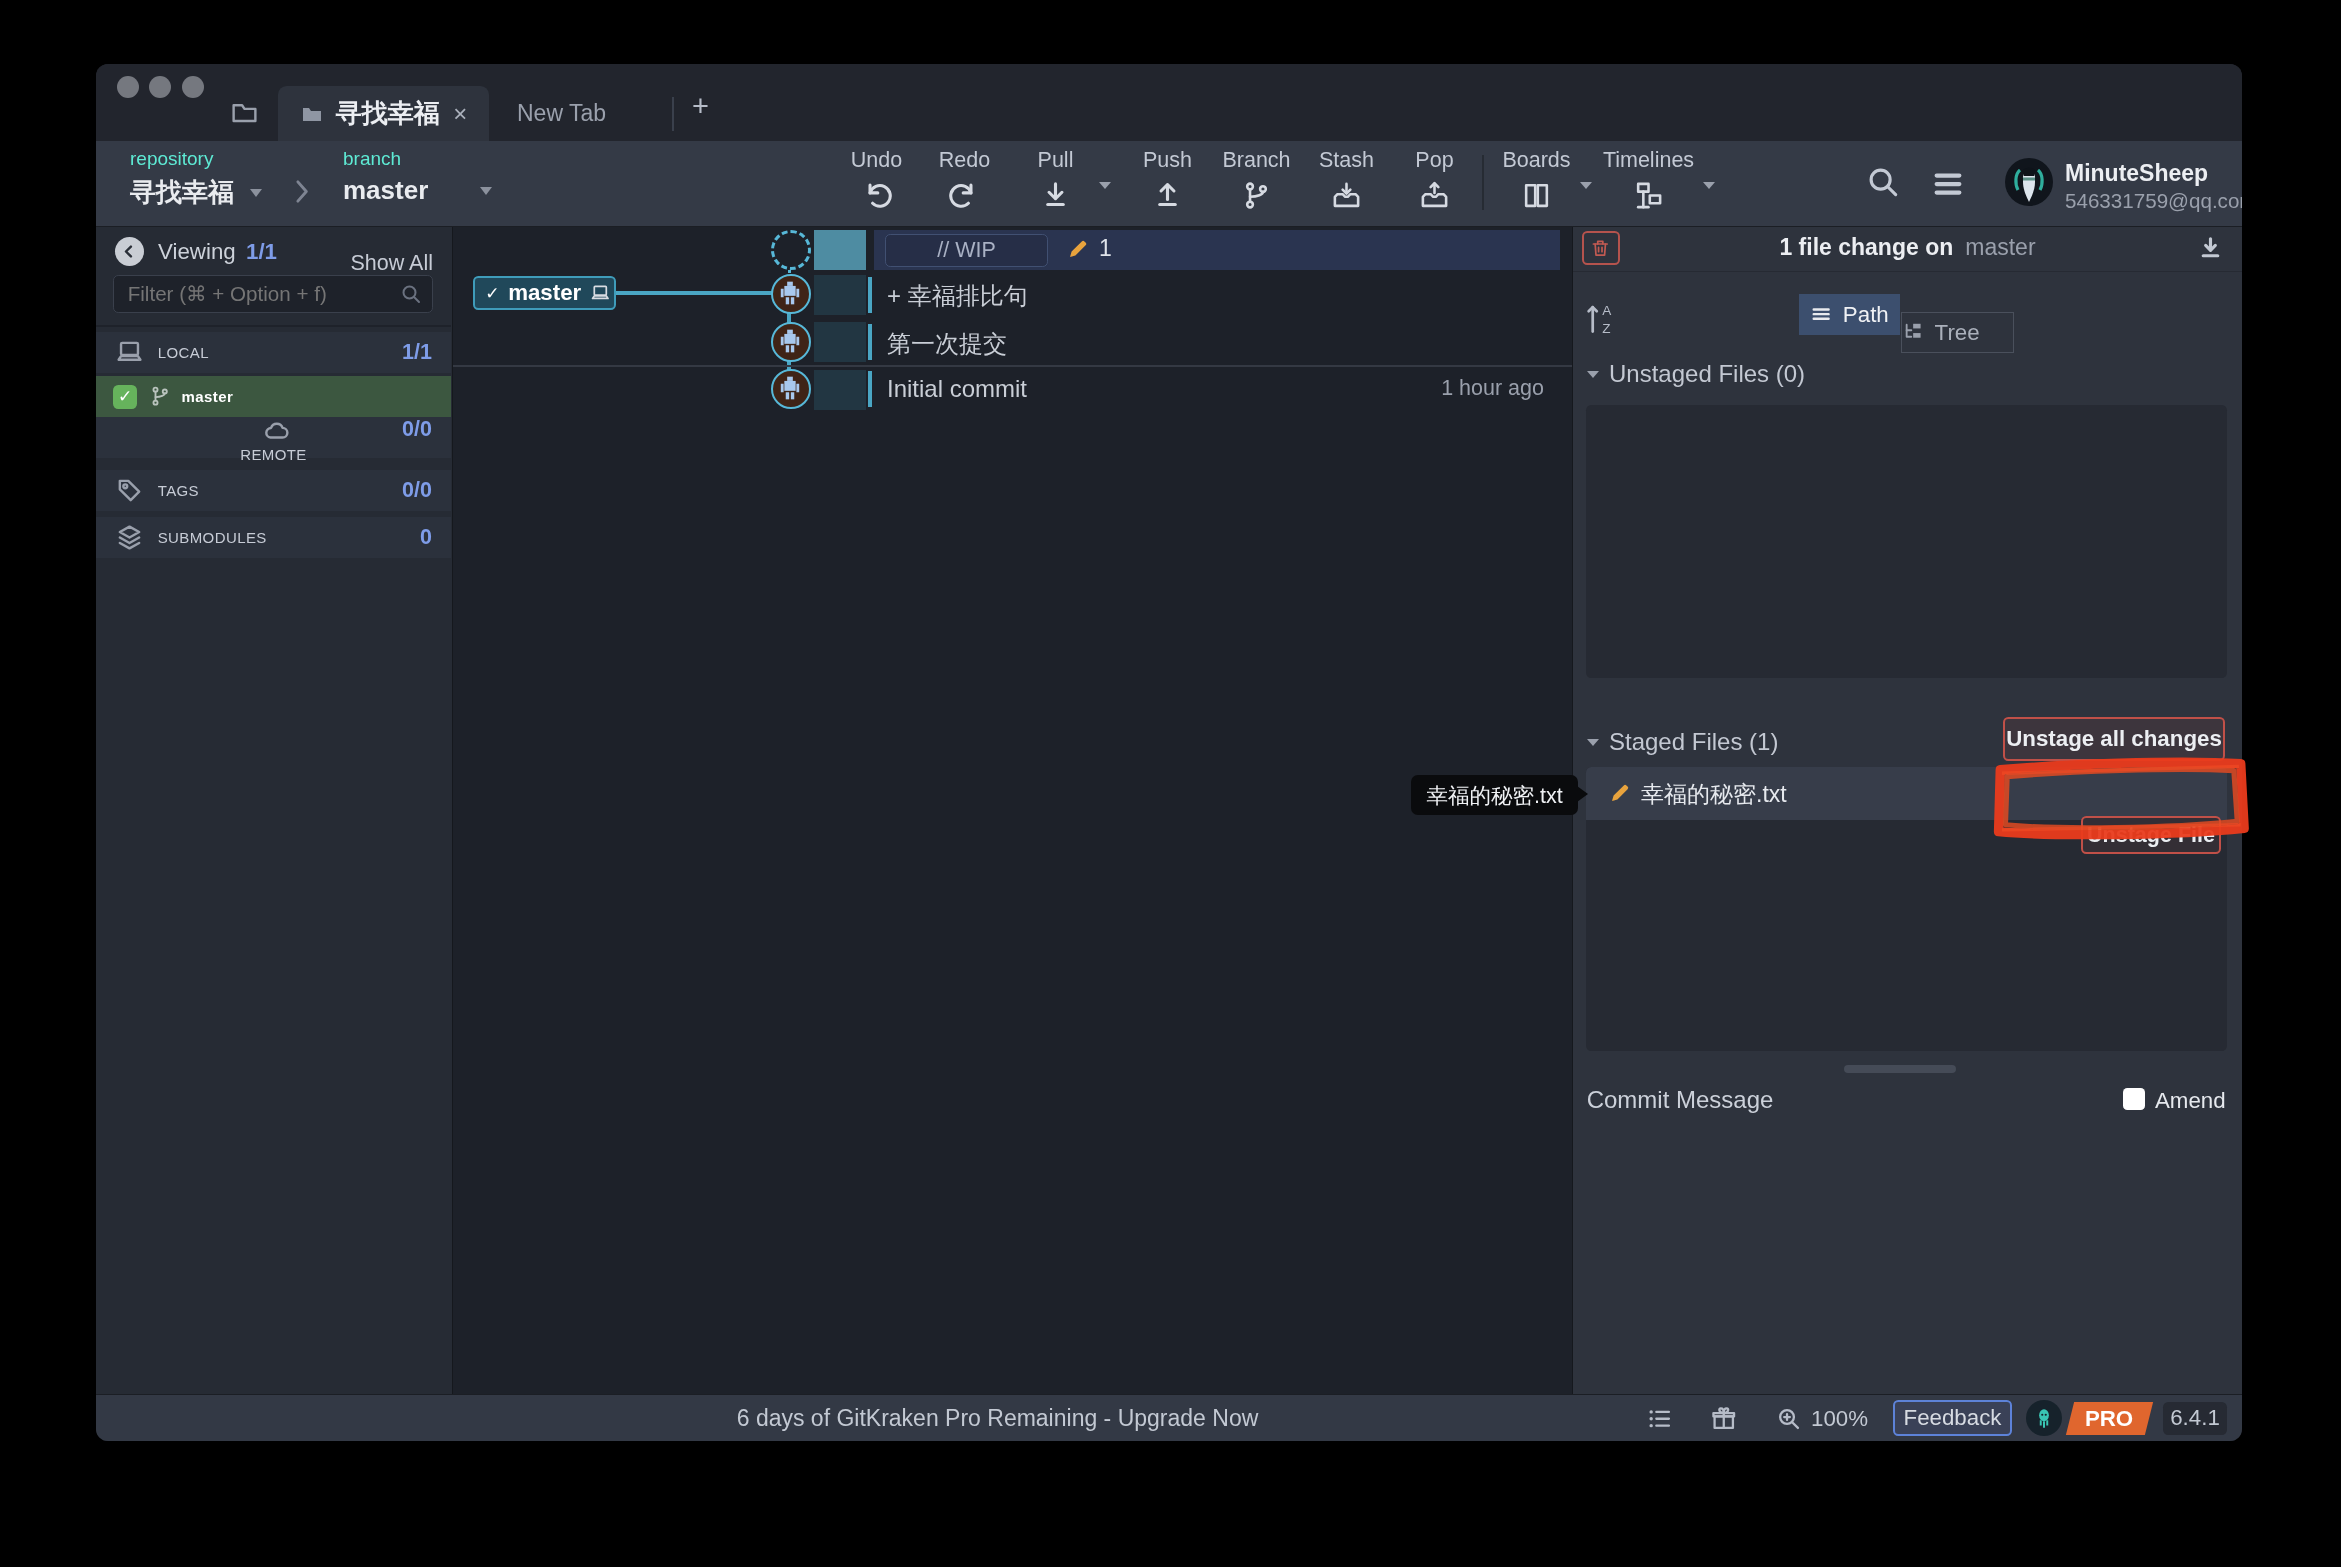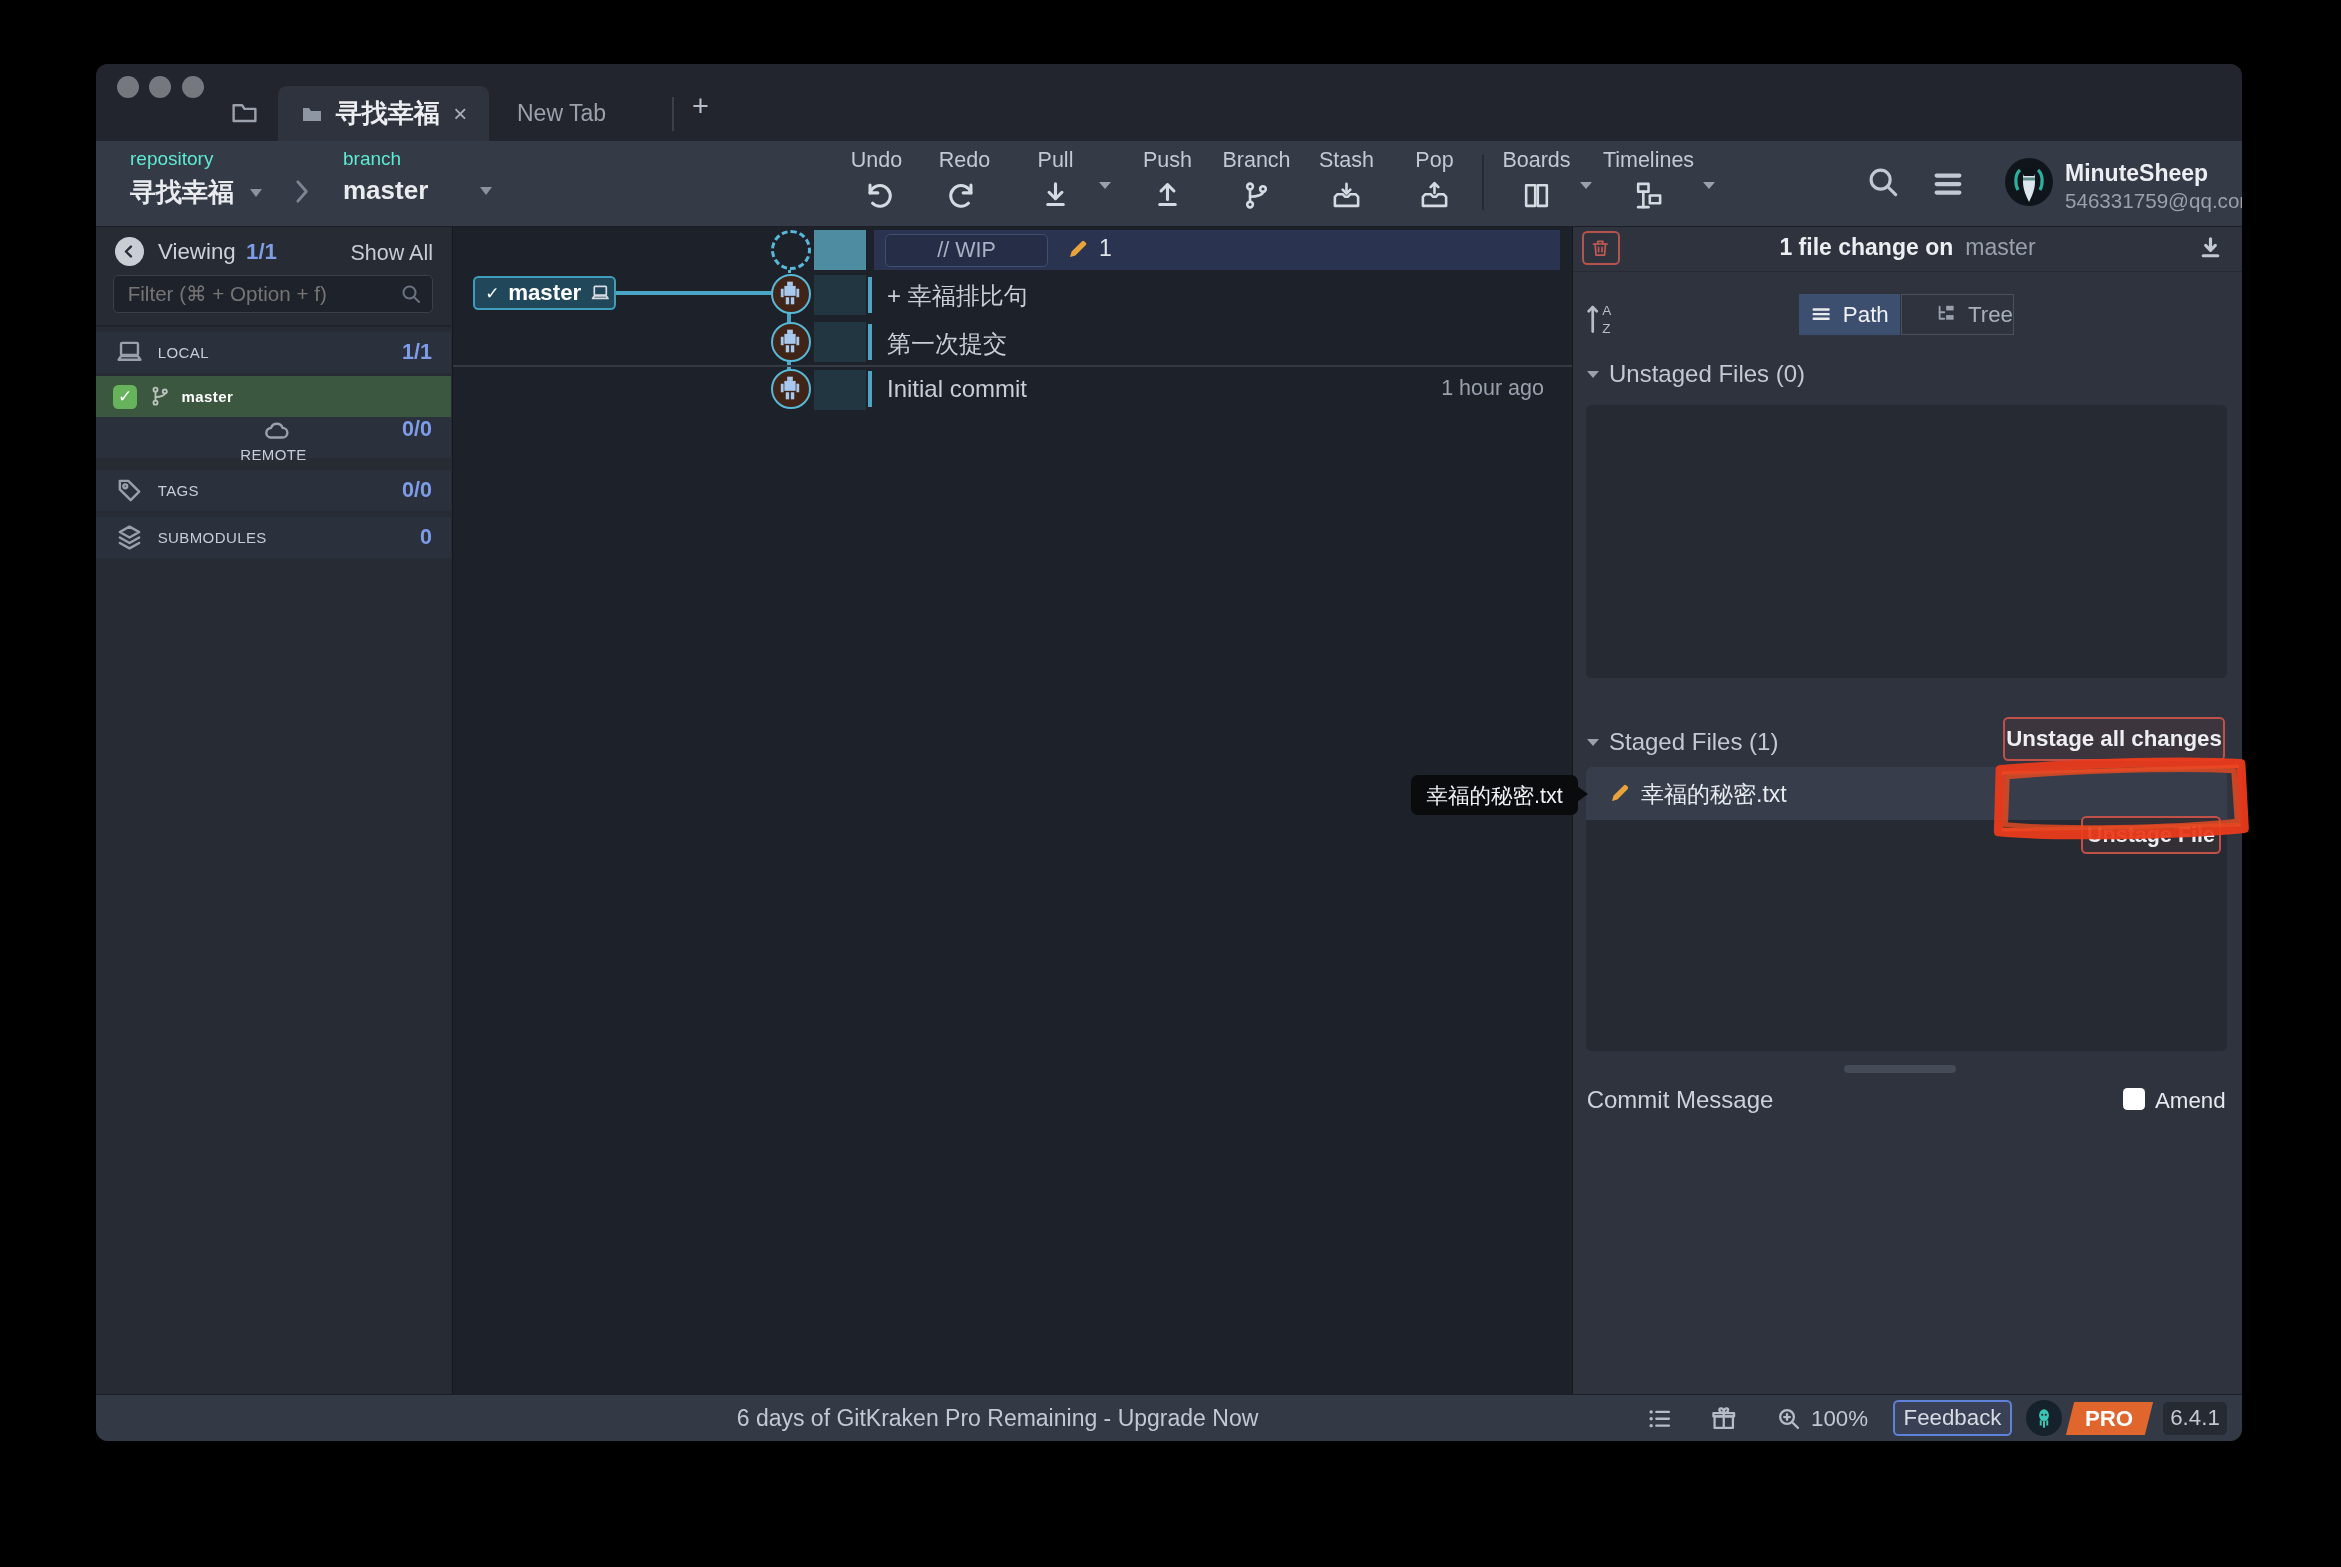--- a/index.html
+++ b/index.html
@@ -239,21 +239,21 @@
   <div id="sidebar" class="abs">
     <div class="abs" style="left:19px;top:10.3px;width:29px;height:29px;border-radius:50%;background:#c9cdd4;color:#2a2f38;display:flex;align-items:center;justify-content:center;">
       <svg width="17" height="17" viewBox="0 0 24 24" class="ico" style="stroke-width:3.4">
           <path d="M14 5l-7 7 7 7"></path>
         </svg>
     </div>
     <div class="abs flex" style="left:62px;top:12px;gap:10.3px;">
       <span style="font-size:22.3px;color:#cdd2da;">Viewing</span>
       <span style="font-size:22.3px;font-weight:bold;color:#7e9ce8;">1/1</span>
     </div>
-    <span class="abs" style="right:19px;top:14px;font-size:21.5px;color:#c7ccd6;">Show All</span>
+    <span class="abs" style="right:19px;top:24px;font-size:21.5px;color:#c7ccd6;">Show All</span>
 
     <div class="abs" style="left:17px;top:48px;width:320px;height:38px;border-radius:8px;">
       <input style="width: 100%; height: 100%; box-sizing: border-box; background: rgb(30, 34, 42); border: 1.7px solid rgb(58, 64, 76); border-radius: 5.2px; color: rgb(199, 204, 214); font-size: 20.6px; padding: 0px 45px 0px 13.7px; font-family: inherit; outline: none;" placeholder="Filter (⌘ + Option + f)">
       <span class="abs" style="right:10.3px;top:6.9px;color:#6b7280;">
         <svg width="24" height="24" viewBox="0 0 24 24" class="ico">
             <circle cx="10.5" cy="10.5" r="6"></circle>
             <path d="M15 15l5 5"></path>
           </svg>
       </span>
     </div>
@@ -436,21 +436,21 @@
         </svg>
     </span>
     <div class="abs flex" style="left:226px;top:67px;width:101px;height:41px;background:#3c4f6e;justify-content:center;gap:10.3px;">
       <span style="color:#e8eaee;">
         <svg width="22.3" height="22.3" viewBox="0 0 24 24" class="ico" style="stroke-width:2.6">
             <path d="M4 7h16M4 12h16M4 17h16"></path>
           </svg>
       </span>
       <span style="font-size:22.3px;color:#f0f2f5;">Path</span>
     </div>
-    <div class="abs flex" style="left:328px;top:67px;width:113px;height:41px;border:1.7px solid #4a505c;box-sizing:border-box;justify-content:flex-end;gap:10.3px;">
+    <div class="abs flex" style="left:328px;top:85px;width:113px;height:41px;border:1.7px solid #4a505c;box-sizing:border-box;justify-content:flex-start;gap:10.3px;">
       <span style="color:#9aa0ac;">
         <svg width="22.3" height="22.3" viewBox="0 0 24 24" class="ico">
             <path d="M5 4v13h5"></path>
             <path d="M5 10h5"></path>
             <rect x="12" y="3" width="8" height="5" fill="currentColor" stroke="none"></rect>
             <rect x="12" y="13" width="8" height="5" fill="currentColor" stroke="none"></rect>
           </svg>
       </span>
       <span style="font-size:22.3px;color:#aab0bb;">Tree</span>
     </div>

